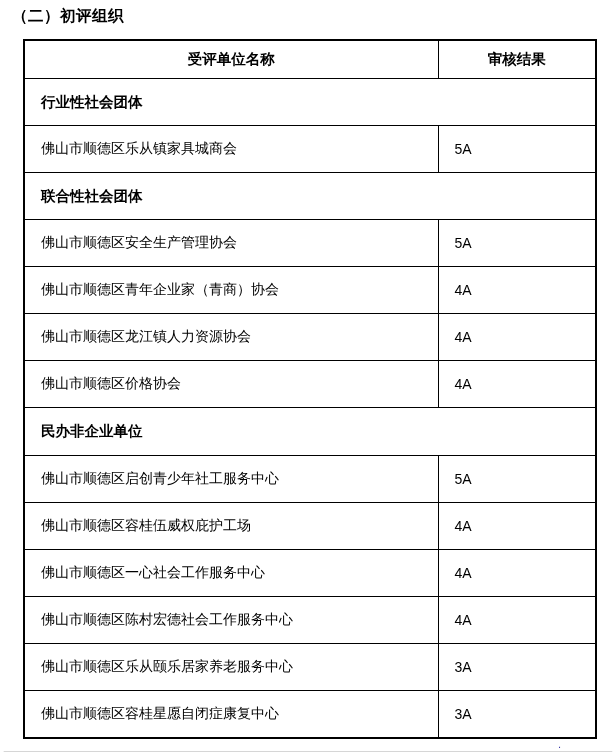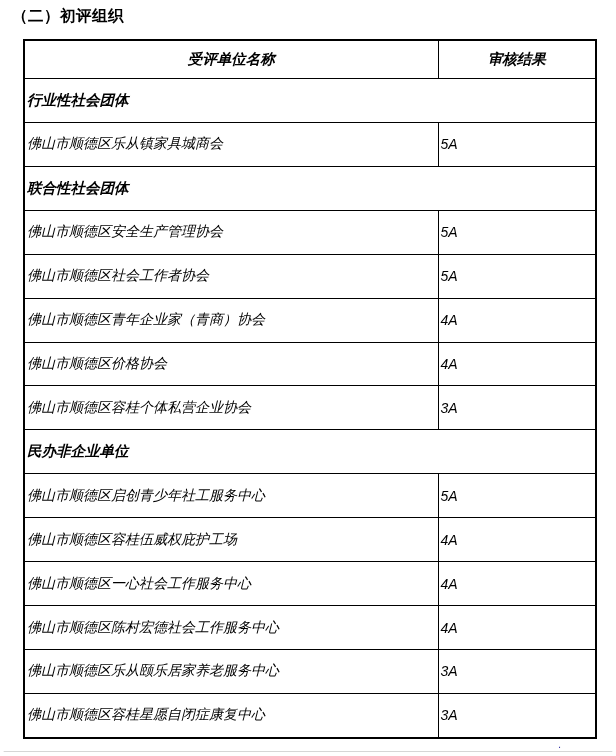--- a/index.html
+++ b/index.html
@@ -34,25 +34,24 @@
     width: 572px;
     height: 700px;
     border-collapse: collapse;
     table-layout: fixed;
     border: 2px solid #000000;
     font-size: 14.5px;
   }
   table.results td, table.results th {
     border: 1.5px solid #000000;
     vertical-align: middle;
-    padding: 0 2px;
+    padding: 0 16px;
     height: 37px;
     overflow: hidden;
     white-space: nowrap;
-    font-style: italic;
   }
   col.col-name { width: 414px; }
   col.col-result { width: 158px; }
   th.header-cell {
     font-weight: bold;
     font-size: 14.5px;
   }
   td.section-cell {
     font-weight: bold;
     font-size: 14.5px;
@@ -106,34 +105,30 @@
           <td class="result-cell">5A</td>
         </tr>
         <tr>
           <td colspan="2" class="section-cell">联合性社会团体</td>
         </tr>
         <tr>
           <td class="name-cell">佛山市顺德区安全生产管理协会</td>
           <td class="result-cell">5A</td>
         </tr>
         <tr>
-          <td class="name-cell">佛山市顺德区社会工作者协会</td>
-          <td class="result-cell">5A</td>
+          <td class="name-cell">佛山市顺德区青年企业家（青商）协会</td>
+          <td class="result-cell">4A</td>
         </tr>
         <tr>
-          <td class="name-cell">佛山市顺德区青年企业家（青商）协会</td>
+          <td class="name-cell">佛山市顺德区龙江镇人力资源协会</td>
           <td class="result-cell">4A</td>
         </tr>
         <tr>
           <td class="name-cell">佛山市顺德区价格协会</td>
           <td class="result-cell">4A</td>
-        </tr>
-        <tr>
-          <td class="name-cell">佛山市顺德区容桂个体私营企业协会</td>
-          <td class="result-cell">3A</td>
         </tr>
         <tr>
           <td colspan="2" class="section-cell">民办非企业单位</td>
         </tr>
         <tr>
           <td class="name-cell">佛山市顺德区启创青少年社工服务中心</td>
           <td class="result-cell">5A</td>
         </tr>
         <tr>
           <td class="name-cell">佛山市顺德区容桂伍威权庇护工场</td>

